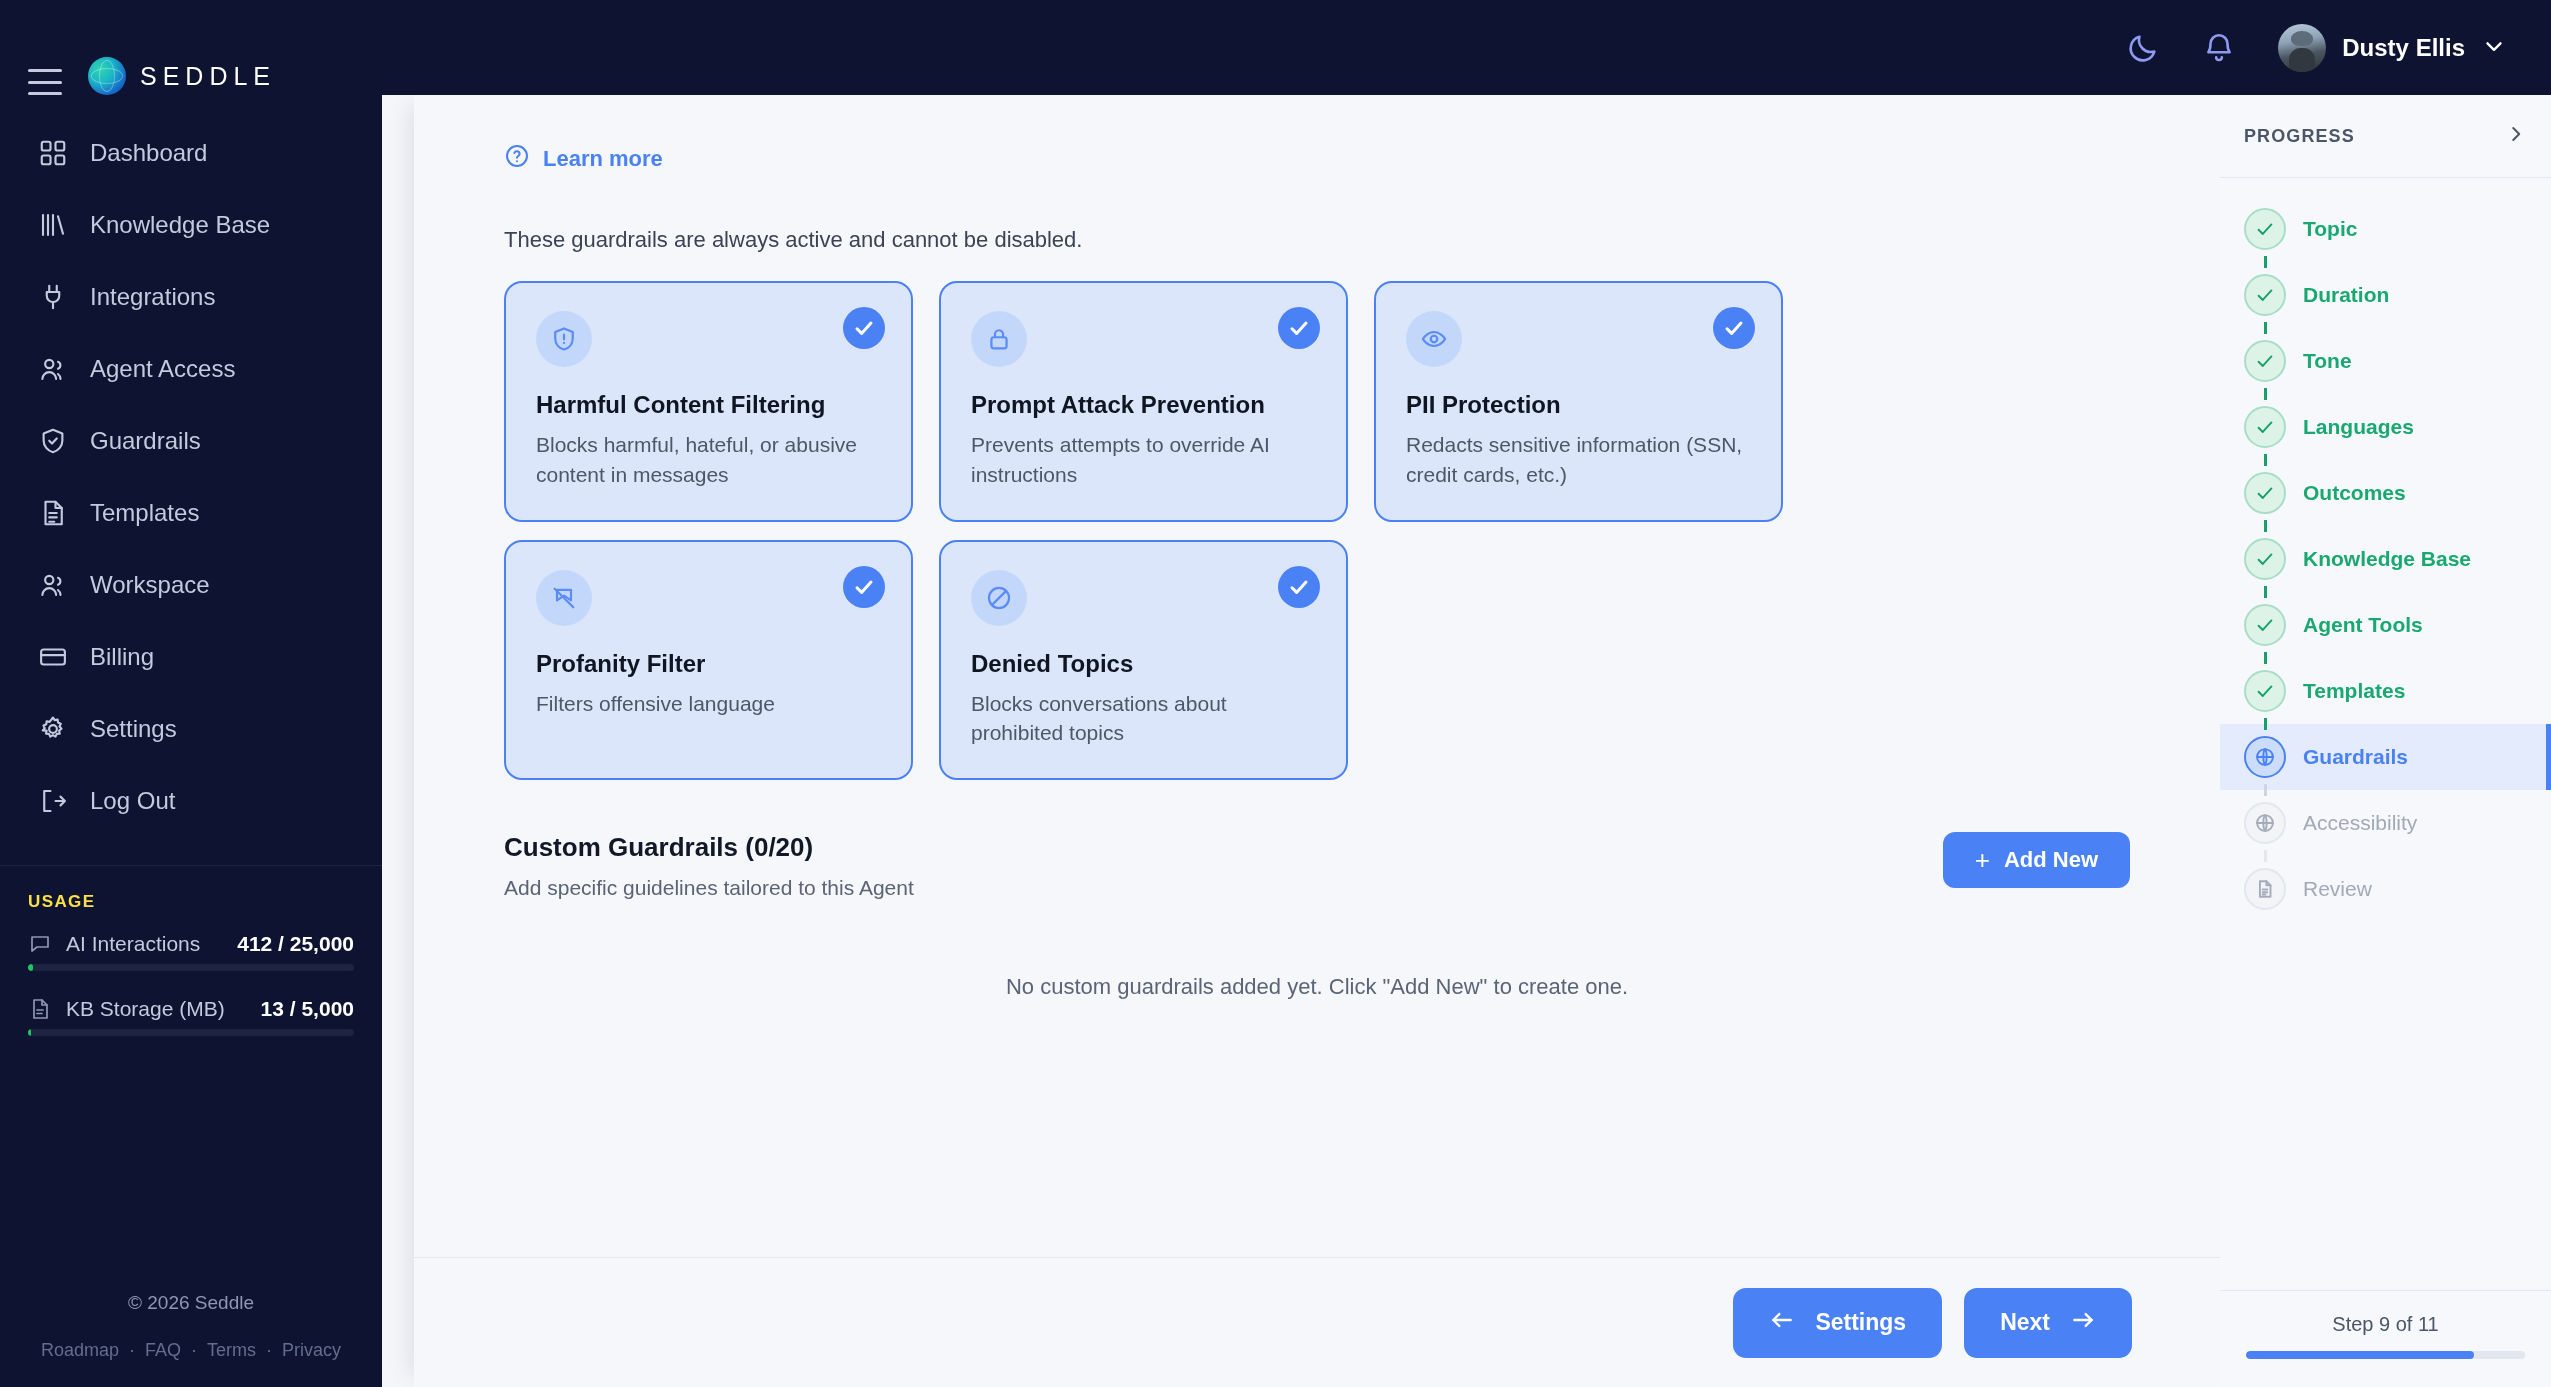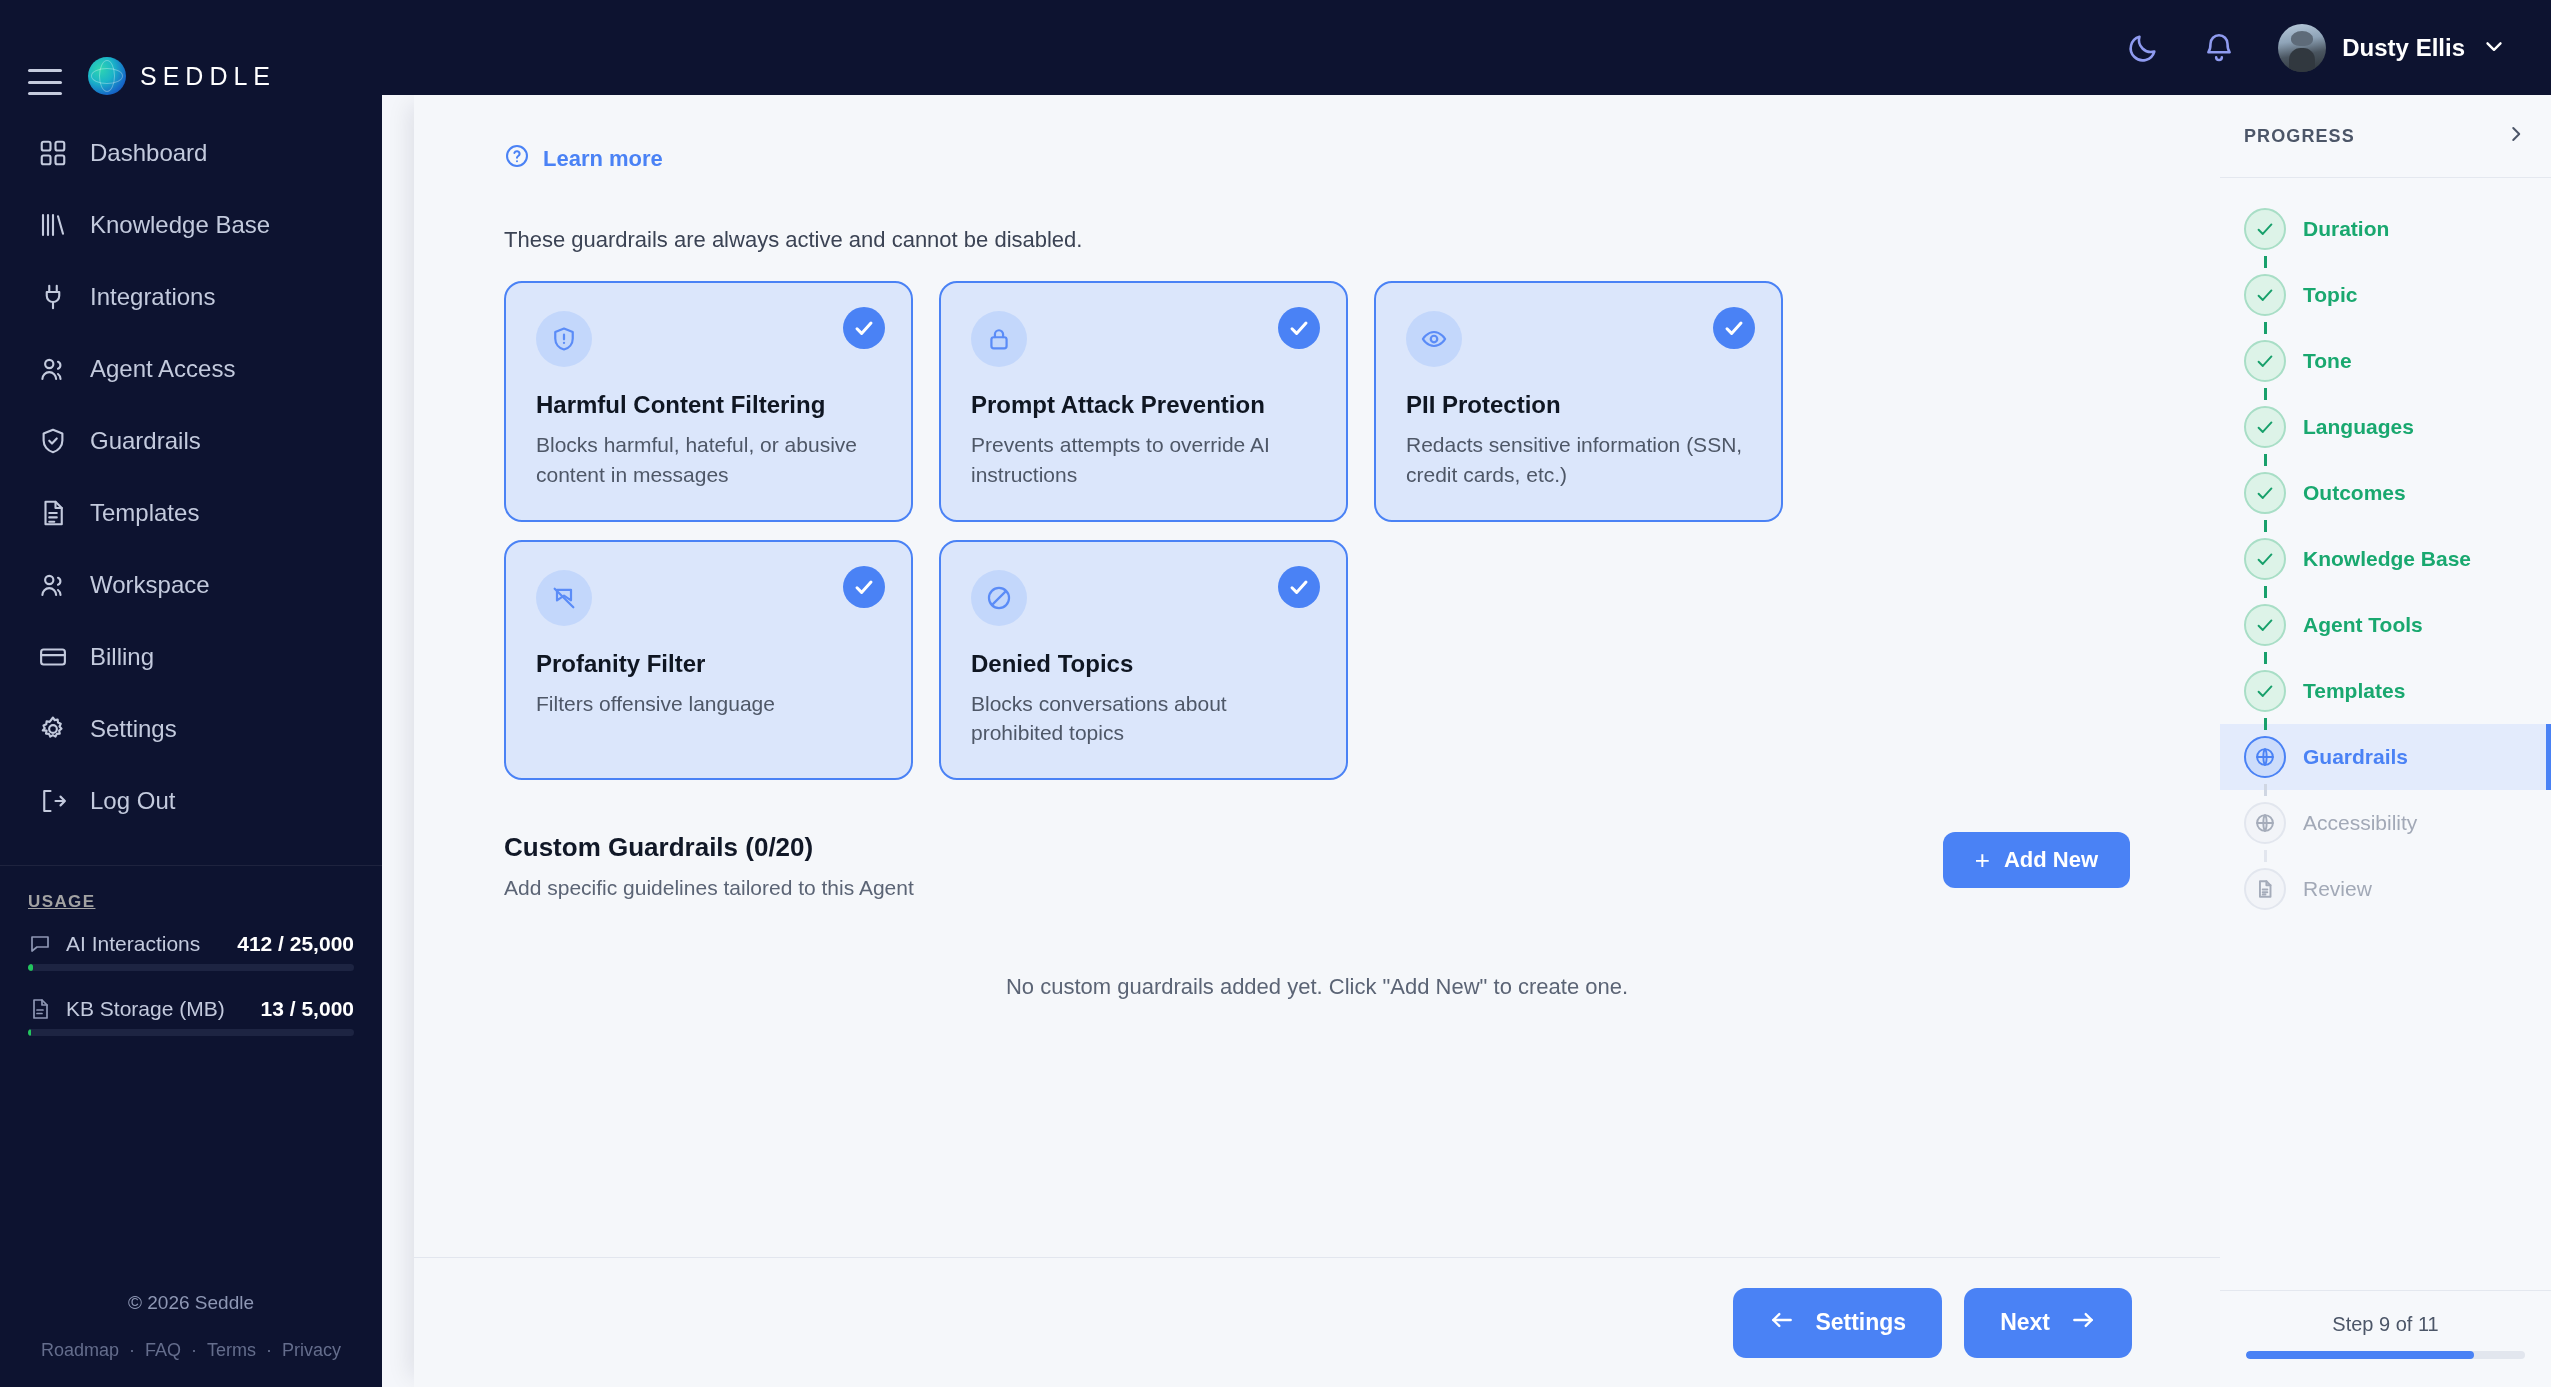--- a/index.html
+++ b/index.html
@@ -47,21 +47,21 @@
   }
   .nav-ico { width: 30px; height: 30px; flex: 0 0 30px; display:flex; align-items:center; justify-content:center; }
   .nav-ico svg { width: 30px; height: 30px; stroke:#c3cadd; stroke-width:1.7; fill:none;
                  stroke-linecap:round; stroke-linejoin:round; }
 
   .usage {
     margin-top: 28px; padding: 0 28px;
     border-top: 1px solid rgba(255,255,255,.07);
     padding-top: 26px;
   }
-  .usage-title { color:#a3a3a3; font-size:17px; font-weight:700; letter-spacing:1.4px; margin-bottom: 20px; text-decoration: underline; }
+  .usage-title { color:#fde047; font-size:17px; font-weight:700; letter-spacing:1.4px; margin-bottom: 20px; }
   .usage-row { display:flex; align-items:center; gap:14px; margin-bottom: 8px; }
   .usage-row .u-ico { width:24px; height:24px; flex:0 0 24px; }
   .usage-row .u-ico svg { width:24px;height:24px; stroke:#8e97b4; stroke-width:1.7; fill:none;
                           stroke-linecap:round; stroke-linejoin:round;}
   .usage-label { color:#c3cadd; font-size:21px; flex:1; }
   .usage-val { color:#ffffff; font-size:21px; font-weight:700; }
   .bar { height:7px; border-radius:4px; background:#1d2442; margin-bottom: 26px; overflow:hidden;}
   .bar > span { display:block; height:100%; border-radius:4px; background:#22c55e; }
 
   .sb-spacer { flex: 1 1 auto; }
@@ -548,30 +548,30 @@
           </svg></span>
     </div>
 
     <div class="steps">
       <div class="step done">
         <span class="sdot">
             <svg viewBox="0 0 24 24">
               <path d="M5 12.8l4.6 4.6L19 7"></path>
             </svg>
           </span>
+        <span class="slabel">Topic</span>
+        <span class="connector"></span>
+      </div>
+      <div class="step done">
+        <span class="sdot">
+            <svg viewBox="0 0 24 24">
+              <path d="M5 12.8l4.6 4.6L19 7"></path>
+            </svg>
+          </span>
         <span class="slabel">Duration</span>
-        <span class="connector"></span>
-      </div>
-      <div class="step done">
-        <span class="sdot">
-            <svg viewBox="0 0 24 24">
-              <path d="M5 12.8l4.6 4.6L19 7"></path>
-            </svg>
-          </span>
-        <span class="slabel">Topic</span>
         <span class="connector"></span>
       </div>
       <div class="step done">
         <span class="sdot">
             <svg viewBox="0 0 24 24">
               <path d="M5 12.8l4.6 4.6L19 7"></path>
             </svg>
           </span>
         <span class="slabel">Tone</span>
         <span class="connector"></span>

